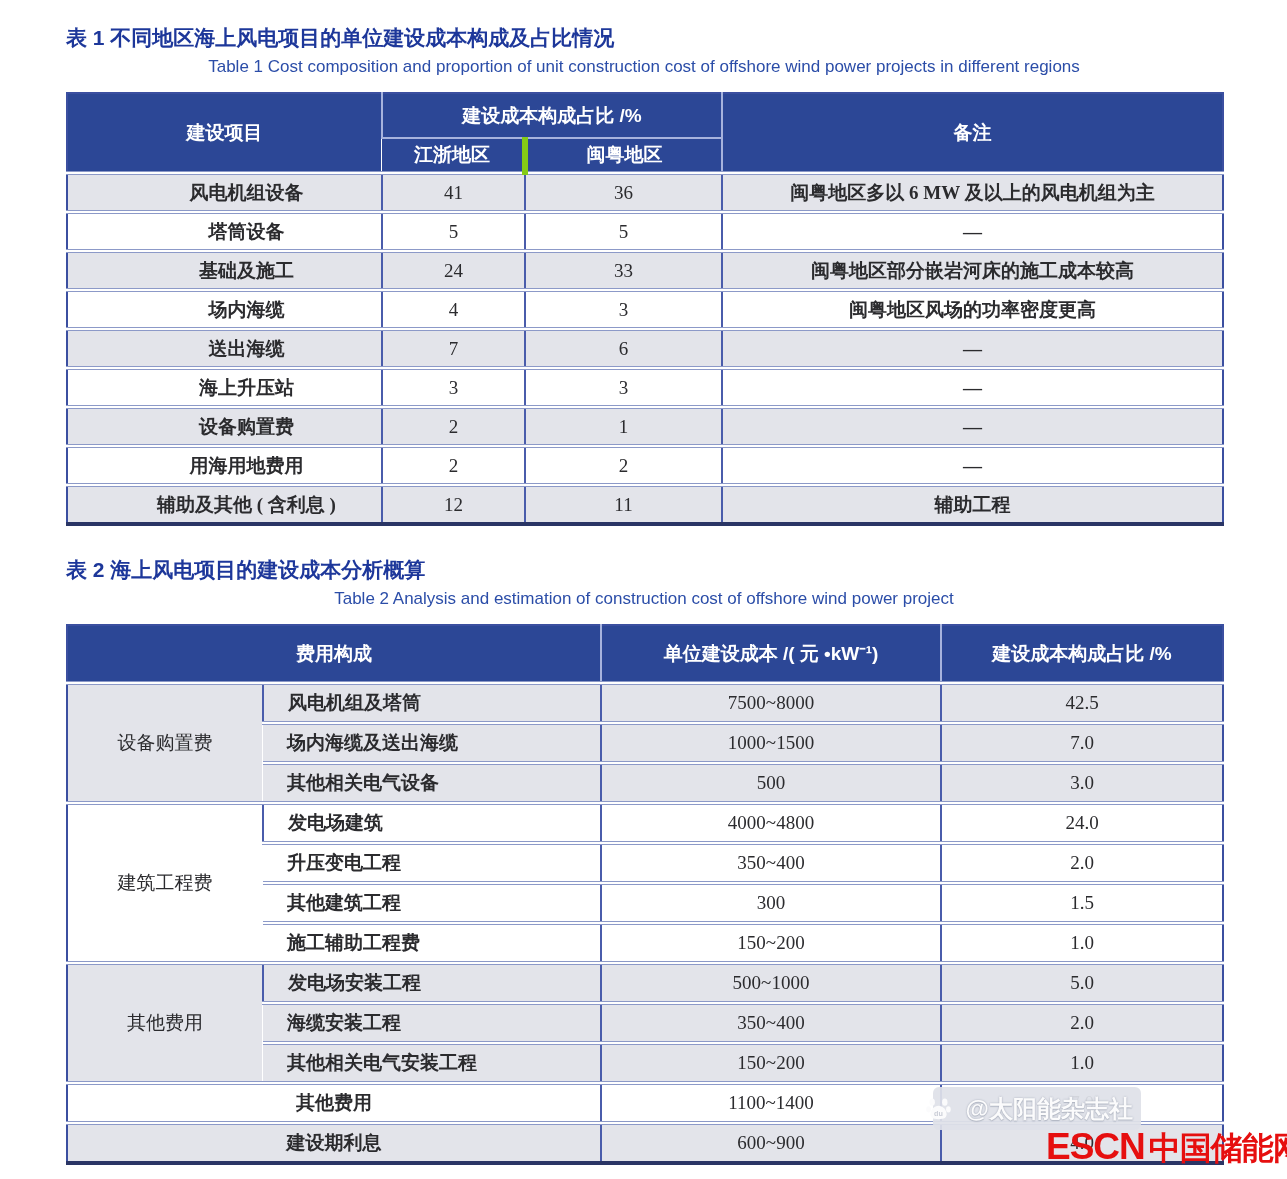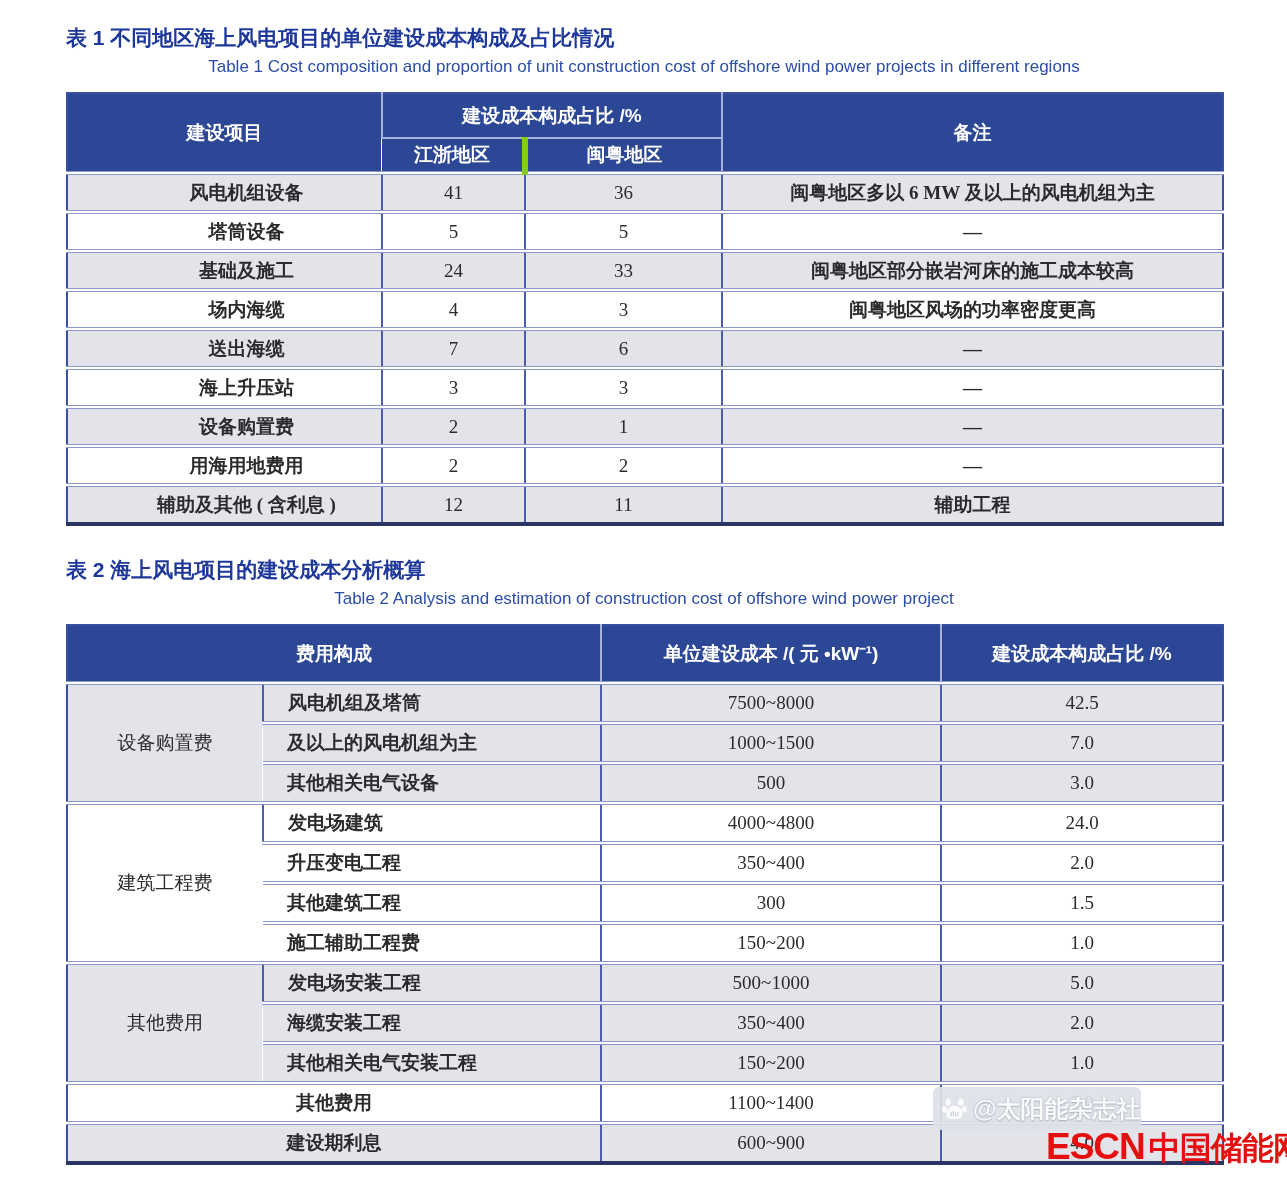--- a/index.html
+++ b/index.html
@@ -81,21 +81,22 @@
 
   
   .watermark {
     position: absolute;
     left: 933px; top: 1087px;
     width: 208px; height: 43px;
     background: rgba(223,225,232,0.93);
     border-radius: 6px;
     display: flex; align-items: center;
     padding: 0 8px;
-    gap: 5px;
+    gap: 14px;
+    justify-content: flex-end;
   }
   .watermark .wm-text {
     font-family: "Liberation Sans", sans-serif;
     font-weight: bold;
     font-size: 24px;
     color: #fbfbfc;
     text-shadow: 0 0 2px #a2a8b6, 0 1px 1px #b8bdc9;
     white-space: nowrap;
   }
   .paw { width: 27px; height: 27px; flex: 0 0 auto; }
@@ -217,21 +218,21 @@
     </thead>
     <tbody>
 
       <tr class="row-gray">
         <td rowspan="3" class="t2-cat">设备购置费</td>
         <td class="t2-item">风电机组及塔筒</td>
         <td>7500~8000</td>
         <td>42.5</td>
       </tr>
       <tr class="row-gray">
-        <td class="t2-item">及以上的风电机组为主</td>
+        <td class="t2-item">场内海缆及送出海缆</td>
         <td>1000~1500</td>
         <td>7.0</td>
       </tr>
       <tr class="row-gray">
         <td class="t2-item">其他相关电气设备</td>
         <td>500</td>
         <td>3.0</td>
       </tr>
 
       <tr class="row-white">

